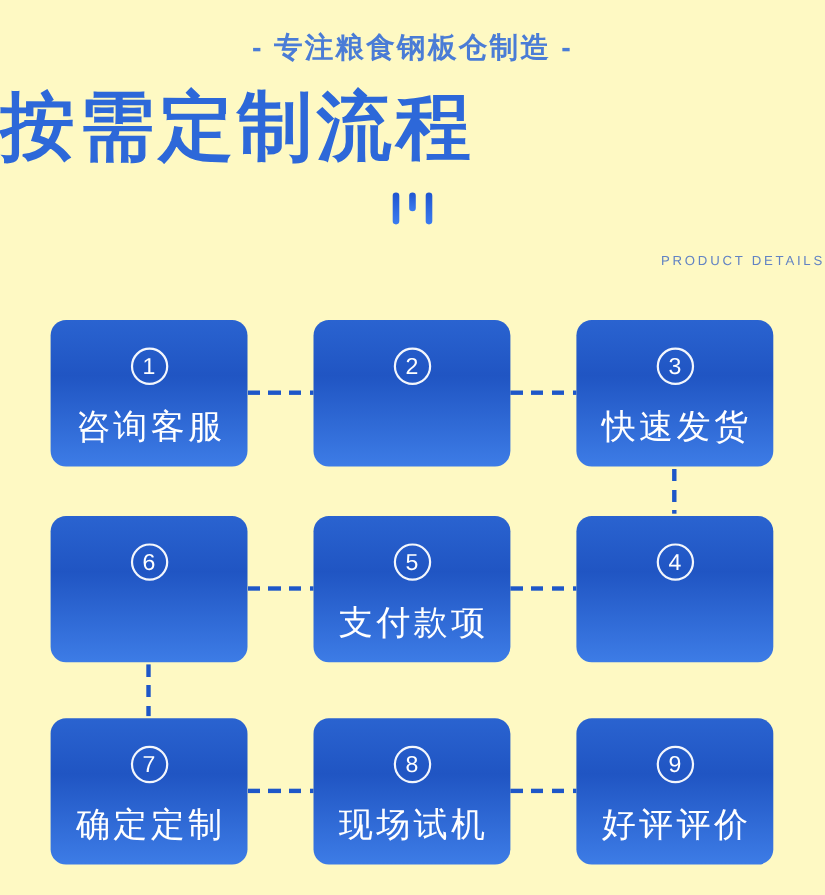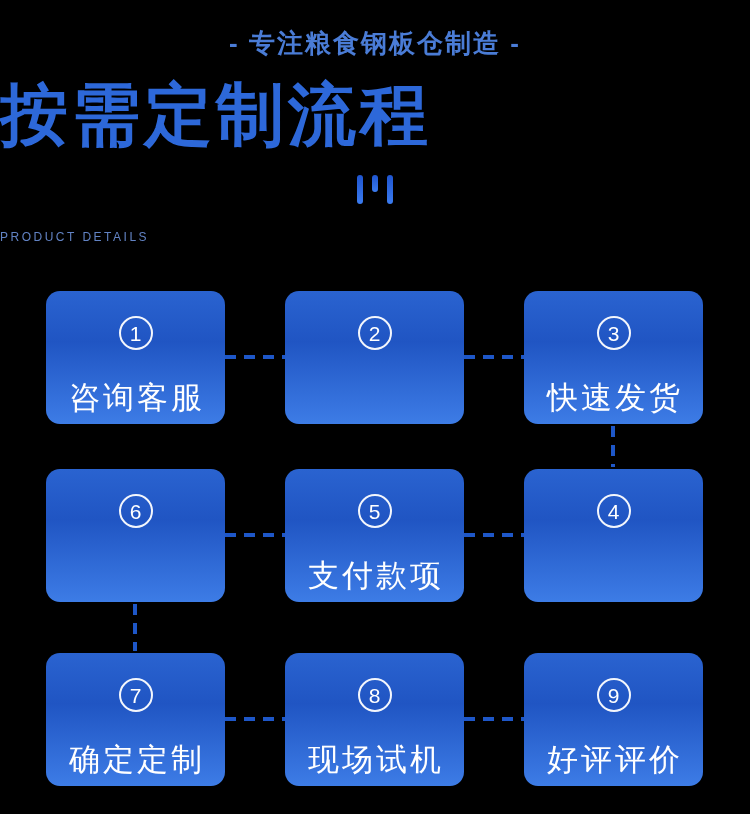--- a/index.html
+++ b/index.html
@@ -1,21 +1,21 @@
 <!DOCTYPE html>
 <html><head>
 <meta charset="utf-8">
 <style>
   * { margin:0; padding:0; box-sizing:border-box; }
   html,body { background:#ffffff; }
   .stage {
     position:relative;
     width:750px; height:814px;
     margin:0 auto;
-    background:#000000;
+    background:#fef9c3;
     overflow:hidden;
     font-family:"Liberation Sans","DejaVu Sans",sans-serif;
   }
   
   .tagline {
     position:absolute; top:26px; left:0; right:0;
     text-align:center;
     font-size:26px; font-weight:600; letter-spacing:2px;
     color:#4a7cd6;
   }
@@ -30,21 +30,21 @@
     display:flex; justify-content:center; align-items:flex-start; gap:9px;
   }
   .bars-icon .bar {
     width:6px; border-radius:3px;
     background:linear-gradient(180deg,#1f55d0 0%,#3b7cf0 100%);
   }
   .bars-icon .bar.tall { height:29px; }
   .bars-icon .bar.short { height:17px; }
   .product-details {
     position:absolute; top:230px; left:0; right:0;
-    text-align:left;
+    text-align:right;
     font-size:12px; font-weight:500; letter-spacing:2.5px;
     color:#6283c4;
   }
   
   .step-box {
     position:absolute;
     width:179px; height:133px;
     border-radius:14px;
     background:linear-gradient(180deg,#2a63d0 0%,#2055c3 38%,#3d7ce6 100%);
     color:#ffffff;
@@ -54,21 +54,21 @@
   .c1 { left:46px; }  .c2 { left:285px; }  .c3 { left:524px; }
   .r1 { top:291px; }  .r2 { top:469px; }   .r3 { top:653px; }
   .num-badge {
     width:34px; height:34px;
     border:2px solid rgba(255,255,255,.95);
     border-radius:50%;
     display:flex; align-items:center; justify-content:center;
     font-size:21px; font-weight:500; line-height:1;
   }
   .step-label {
-    margin-top:27px;
+    margin-top:17px;
     font-size:31px; font-weight:500; letter-spacing:3px;
     text-indent:3px;
     white-space:nowrap;
   }
   
   .conn-h {
     position:absolute;
     width:60px; height:4px;
     background:repeating-linear-gradient(90deg,#1e57c8 0 11px,transparent 11px 19px);
   }

